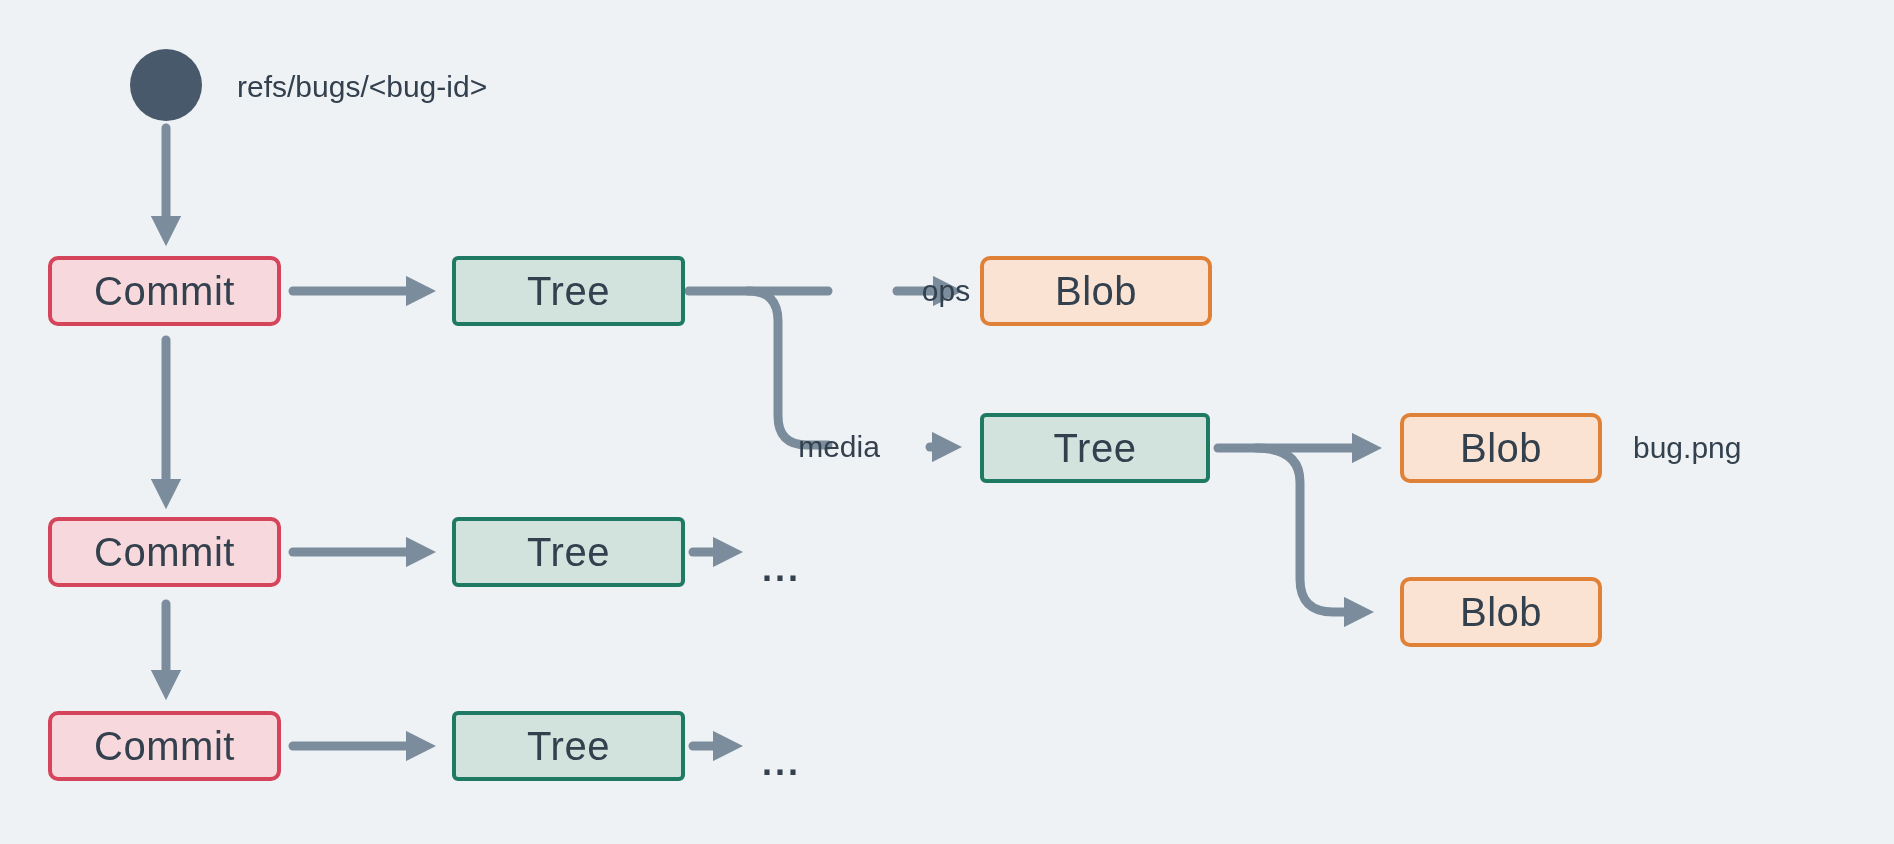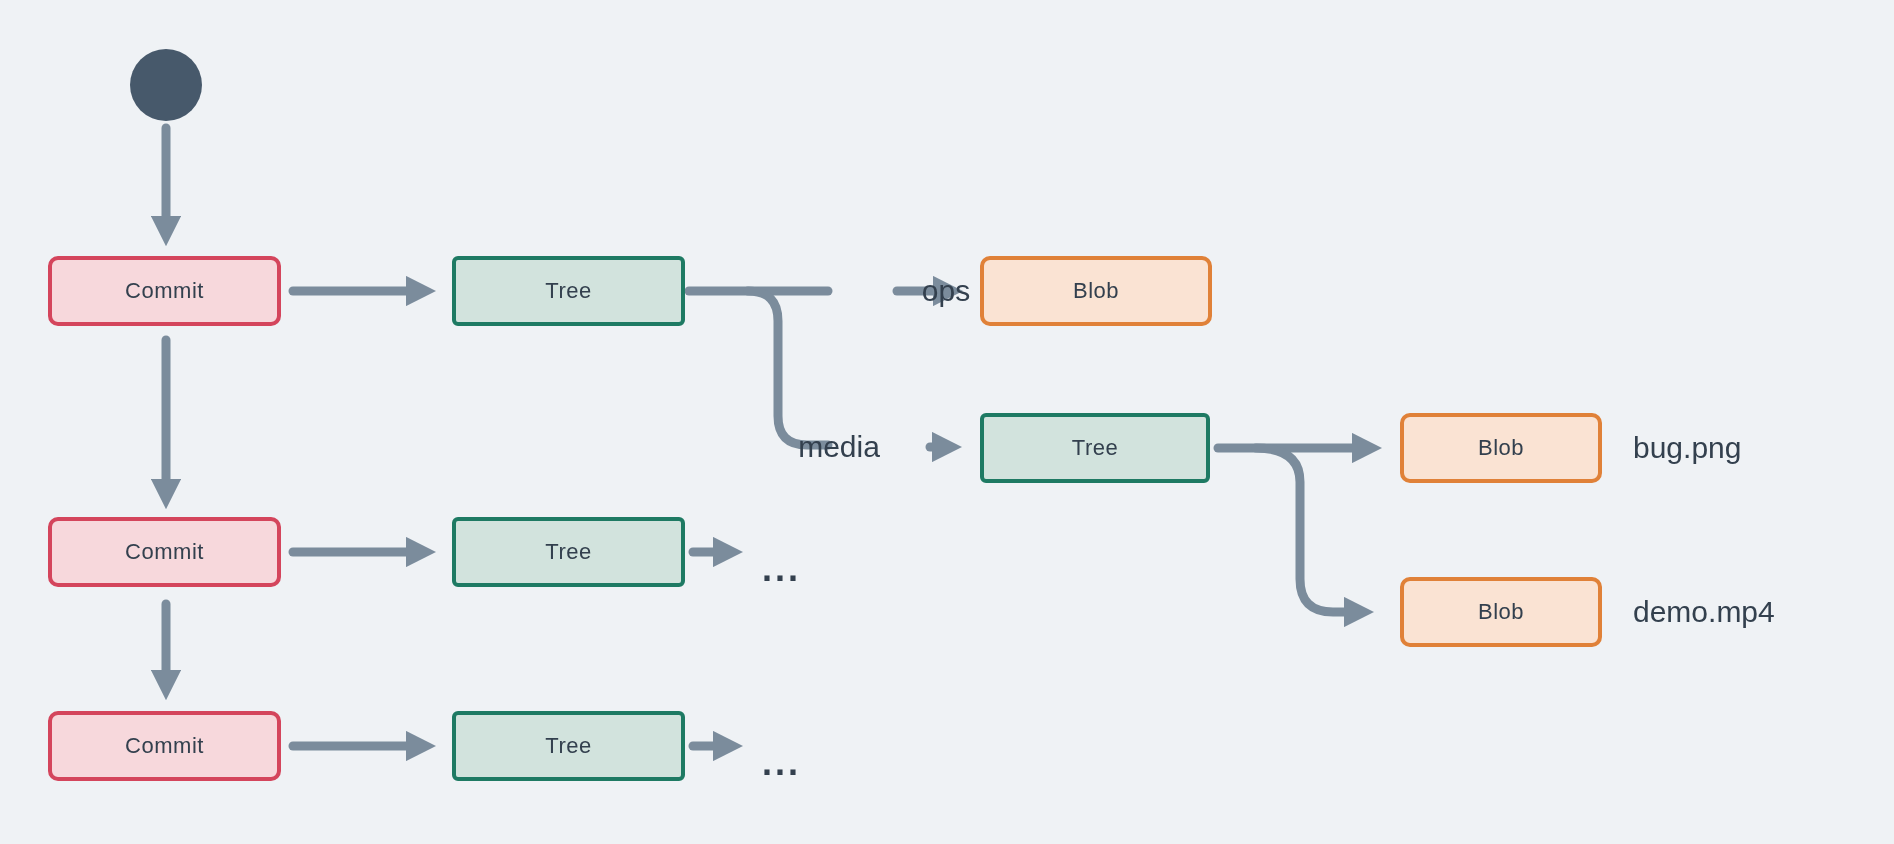--- a/index.html
+++ b/index.html
@@ -14,21 +14,21 @@
     position:relative;width:1894px;height:844px;background:var(--bg);
     font-family:"Liberation Sans","DejaVu Sans",sans-serif;color:var(--text);
     overflow:hidden;
   }
   #edges{position:absolute;left:0;top:0;width:1894px;height:844px;}
   .edge{stroke:var(--arrow);stroke-width:9;fill:none;stroke-linecap:round;}
   #edges .head{fill:var(--arrow);}
   .node{
     position:absolute;height:70px;border:4px solid;border-radius:10px;
     display:flex;align-items:center;justify-content:center;
-    font-size:22px;letter-spacing:.5px;
+    font-size:40px;letter-spacing:.5px;
   }
   .commit{background:var(--commit-fill);border-color:var(--commit-border);}
   .tree{background:var(--tree-fill);border-color:var(--tree-border);border-radius:6px;}
   .blob{background:var(--blob-fill);border-color:var(--blob-border);align-items:center;}
   .ref-circle{
     position:absolute;left:130px;top:49px;width:72px;height:72px;
     border-radius:50%;background:var(--ref);
   }
   .lbl{
     position:absolute;height:50px;display:flex;align-items:center;
@@ -60,20 +60,21 @@
     <path class="edge" d="M1256,448 Q1300,448 1300,482 L1300,579 Q1300,612 1333,612 L1362,612" marker-end="url(#ah)"></path>
     <path class="edge" d="M166,340 L166,497" marker-end="url(#ah)"></path>
     <path class="edge" d="M293,552 L424,552" marker-end="url(#ah)"></path>
     <path class="edge" d="M693,552 L731,552" marker-end="url(#ah)"></path>
     <path class="edge" d="M166,604 L166,688" marker-end="url(#ah)"></path>
     <path class="edge" d="M293,746 L424,746" marker-end="url(#ah)"></path>
     <path class="edge" d="M693,746 L731,746" marker-end="url(#ah)"></path>
   </svg>
 
   <div class="ref-circle"></div>
+  <div class="lbl" style="left:237px;top:62px;">refs/bugs/&lt;bug-id&gt;</div>
 
   <div class="node commit" style="left:48px;top:256px;width:233px;">
     <span>Commit</span>
   </div>
   <div class="node tree" style="left:452px;top:256px;width:233px;">
     <span>Tree</span>
   </div>
   <div class="node blob" style="left:980px;top:256px;width:232px;">
     <span>Blob</span>
   </div>
@@ -96,18 +97,17 @@
     <span>Commit</span>
   </div>
   <div class="node tree" style="left:452px;top:711px;width:233px;">
     <span>Tree</span>
   </div>
 
   <div class="lbl" style="left:881px;top:266px;width:58px;justify-content:center;margin-left:36px;">ops</div>
   <div class="lbl" style="left:791px;top:422px;width:96px;justify-content:center;">media</div>
 
   <div class="lbl" style="left:1633px;top:423px;">bug.png</div>
-  <div class="lbl" style="left:1633px;top:587px;">demo.mp4</div>
 
   <div class="ellipsis" style="left:762px;top:550px;">...</div>
   <div class="ellipsis" style="left:762px;top:744px;">...</div>
 
 </div>
 
 </body></html>

